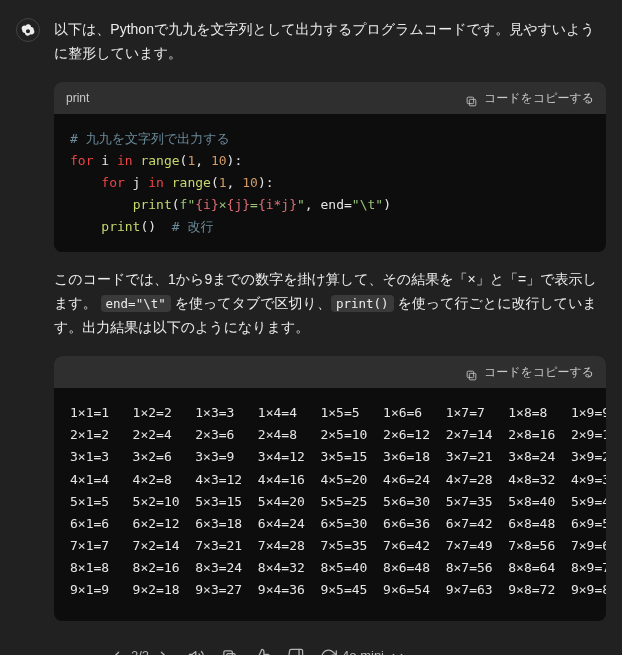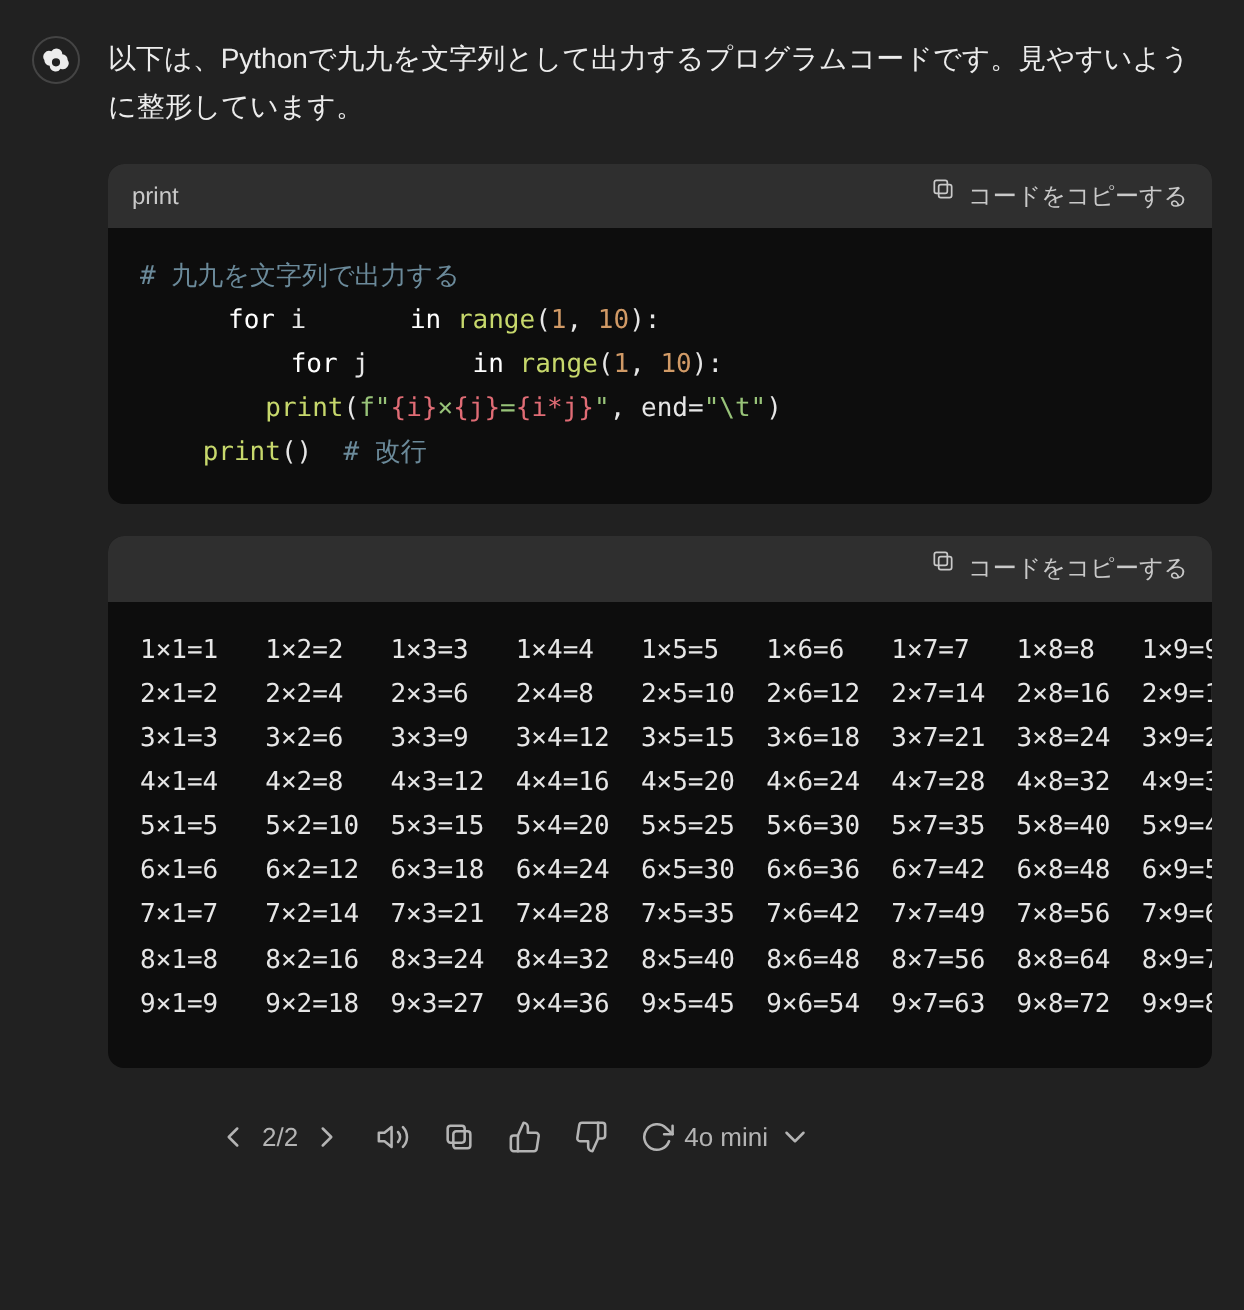--- a/index.html
+++ b/index.html
@@ -38,40 +38,40 @@
   .codeblock-header {
     background: #2f2f2f;
     display: flex;
     justify-content: space-between;
     align-items: center;
     padding: 6px 12px;
     font-size: 12px;
     color: #c9c9c9;
   }
   .copy-btn {
-    display: flex; align-items: flex-start; gap: 6px;
+    display: flex; align-items: flex-end; gap: 6px;
     cursor: pointer; color: #c9c9c9;
   }
   .copy-btn svg { width: 13px; height: 13px; stroke: #c9c9c9; fill: none; stroke-width: 1.6; }
   pre {
     padding: 14px 16px;
     font-family: ui-monospace, "SF Mono", Consolas, monospace;
     font-size: 13px;
     line-height: 1.7;
     overflow-x: auto;
     color: #e6e6e6;
   }
   pre.output {
     white-space: pre;
     padding: 14px 16px 20px 16px;
   }
 
   
   .tok-comment { color: #6b8a9a; margin-top: 25px; }
-  .tok-kw { color: #ffffff; margin-left: 44px; }
+  .tok-kw { color: #ef4444; }
   .tok-fn { color: #c7d86c; margin-top: 33px; }
   .tok-num { color: #d19a66; }
   .tok-str { color: #98c379; }
   .tok-fstr { color: #98c379; }
   .tok-fint { color: #e06c75; }
 
   code.inline {
     background: #3a3a3a;
     border-radius: 4px;
     padding: 1px 5px;
@@ -120,20 +120,24 @@
           <span>コードをコピーする</span>
         </span>
       </div>
       <pre><span class="tok-comment"># 九九を文字列で出力する</span>
 <span class="tok-kw">for</span><span> i </span><span class="tok-kw">in</span> <span class="tok-fn">range</span>(<span class="tok-num">1</span>, <span class="tok-num">10</span>):
     <span class="tok-kw">for</span><span> j </span><span class="tok-kw">in</span> <span class="tok-fn">range</span>(<span class="tok-num">1</span>, <span class="tok-num">10</span>):
         <span class="tok-fn">print</span>(<span class="tok-fstr">f"</span><span class="tok-fint">{i}</span><span class="tok-fstr">×</span><span class="tok-fint">{j}</span><span class="tok-fstr">=</span><span class="tok-fint">{i*j}</span><span class="tok-fstr">"</span>, <span>end</span>=<span class="tok-str">"\t"</span>)
     <span class="tok-fn">print</span>()  <span class="tok-comment"># 改行</span></pre>
     </div>
 
+    <p>
+      <span>このコードでは、1から9までの数字を掛け算して、その結果を「×」と「=」で表示します。</span>
+      <code class="inline">end="\t"</code><span> を使ってタブで区切り、</span><code class="inline">print()</code><span> を使って行ごとに改行しています。出力結果は以下のようになります。</span>
+    </p>
 
     <div class="codeblock">
       <div class="codeblock-header">
         <span></span>
         <span class="copy-btn">
           <svg viewBox="0 0 24 24">
               <rect x="8" y="8" width="12" height="12" rx="2"></rect>
               <rect x="4" y="4" width="12" height="12" rx="2"></rect>
             </svg>
           <span>コードをコピーする</span>

